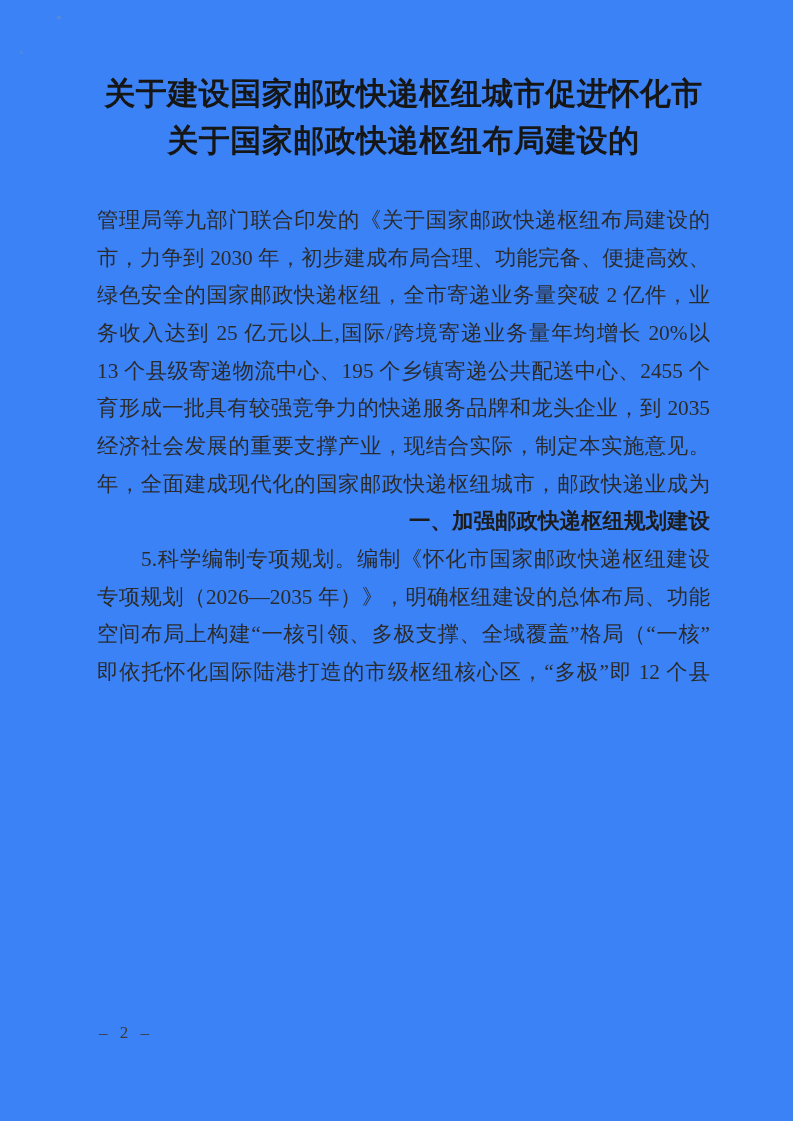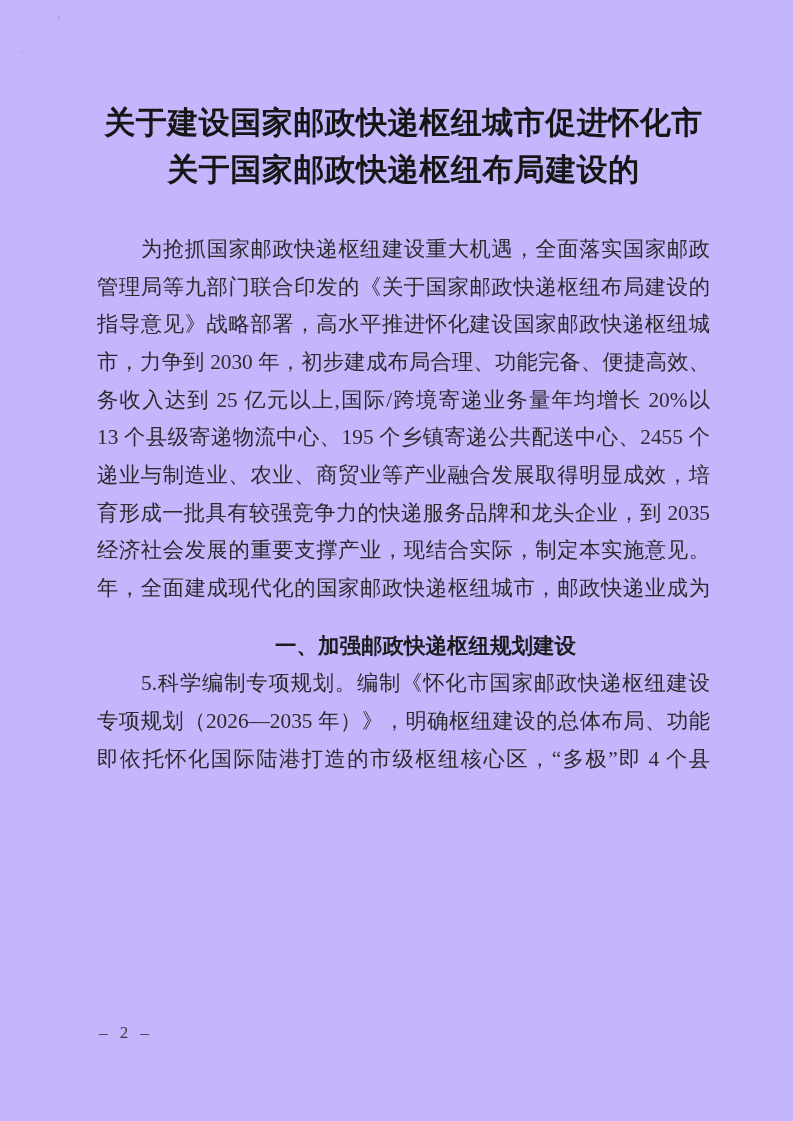--- a/index.html
+++ b/index.html
@@ -10,22 +10,22 @@
     width: 793px;
     height: 1121px;
     background: #ffffff;
     overflow: hidden;
     position: relative;
     font-family: "Liberation Serif", "DejaVu Serif", serif;
   }
   .page {
     position: absolute;
     inset: 0;
-    background: #c4b5fd;
-    padding-top: 99px;
+    background: #3b82f6;
+    padding-top: 70px;
     box-sizing: border-box;
   }
   
   .speck {
     position: absolute;
     background: #9a9a9a;
     border-radius: 50%;
   }
   .speck.s1 { left: 57px; top: 16px; width: 4px; height: 3px; opacity: .35; }
   .speck.s2 { left: 20px; top: 51px; width: 3px; height: 3px; opacity: .25; }
@@ -58,22 +58,21 @@
     padding-left: 44px;
   }
   .heading {
     font-family: "Liberation Sans", "DejaVu Sans", sans-serif;
     font-weight: bold;
     color: #1c1c1c;
     font-size: 21.5px;
     line-height: 37.66px;
     height: 37.66px;
     padding-left: 44px;
-    text-align: center;
-    margin-top: 20px;
+    text-align: right;
   }
   .page-number {
     position: absolute;
     left: 99px;
     top: 1023px;
     font-size: 17px;
     color: #3a3a3a;
     letter-spacing: 4px;
     font-family: "Liberation Serif", "DejaVu Serif", serif;
   }
@@ -85,33 +84,32 @@
 
   <div class="speck s1"></div>
   <div class="speck s2"></div>
 
   <h1 class="title">
     <div class="title-line">关于建设国家邮政快递枢纽城市促进怀化市</div>
     <div class="title-line">关于国家邮政快递枢纽布局建设的</div>
   </h1>
 
   <div class="body-block">
-    <div class="line indent">为抢抓国家邮政快递枢纽建设重大机遇，全面落实国家邮政</div>
     <div class="line">管理局等九部门联合印发的《关于国家邮政快递枢纽布局建设的</div>
-    <div class="line">指导意见》战略部署，高水平推进怀化建设国家邮政快递枢纽城</div>
     <div class="line">市，力争到 2030 年，初步建成布局合理、功能完备、便捷高效、</div>
+    <div class="line">绿色安全的国家邮政快递枢纽，全市寄递业务量突破 2 亿件，业</div>
     <div class="line">务收入达到 25 亿元以上,国际/跨境寄递业务量年均增长 20%以上，</div>
     <div class="line">13 个县级寄递物流中心、195 个乡镇寄递公共配送中心、2455 个</div>
-    <div class="line">递业与制造业、农业、商贸业等产业融合发展取得明显成效，培</div>
     <div class="line">育形成一批具有较强竞争力的快递服务品牌和龙头企业，到 2035</div>
     <div class="line">经济社会发展的重要支撑产业，现结合实际，制定本实施意见。</div>
     <div class="line">年，全面建成现代化的国家邮政快递枢纽城市，邮政快递业成为</div>
 
     <div class="heading">一、加强邮政快递枢纽规划建设</div>
 
     <div class="line indent">5.科学编制专项规划。编制《怀化市国家邮政快递枢纽建设</div>
     <div class="line">专项规划（2026—2035 年）》，明确枢纽建设的总体布局、功能定</div>
-    <div class="line">即依托怀化国际陆港打造的市级枢纽核心区，“多极”即 4 个县</div>
+    <div class="line">空间布局上构建“一核引领、多极支撑、全域覆盖”格局（“一核”</div>
+    <div class="line">即依托怀化国际陆港打造的市级枢纽核心区，“多极”即 12 个县</div>
   </div>
 
   <div class="page-number">– 2 –</div>
 
 </div>
 
 </body></html>

